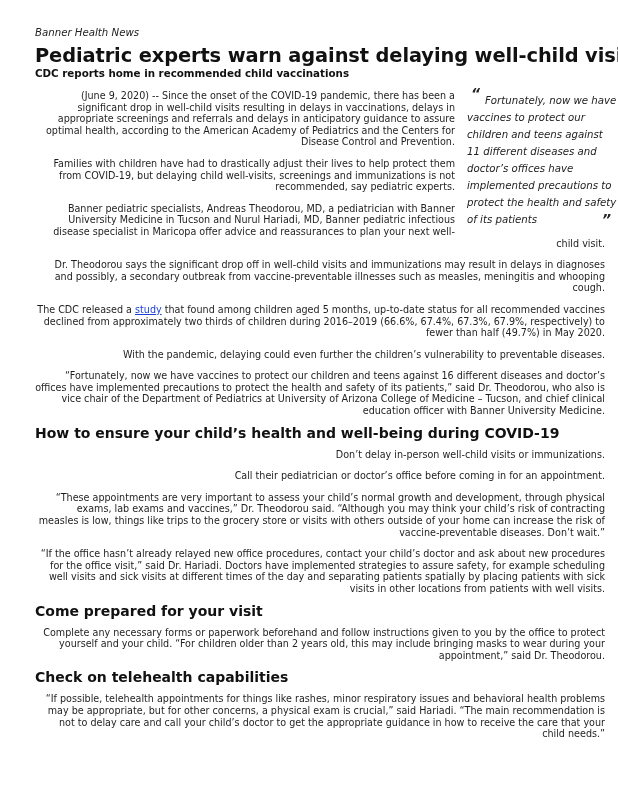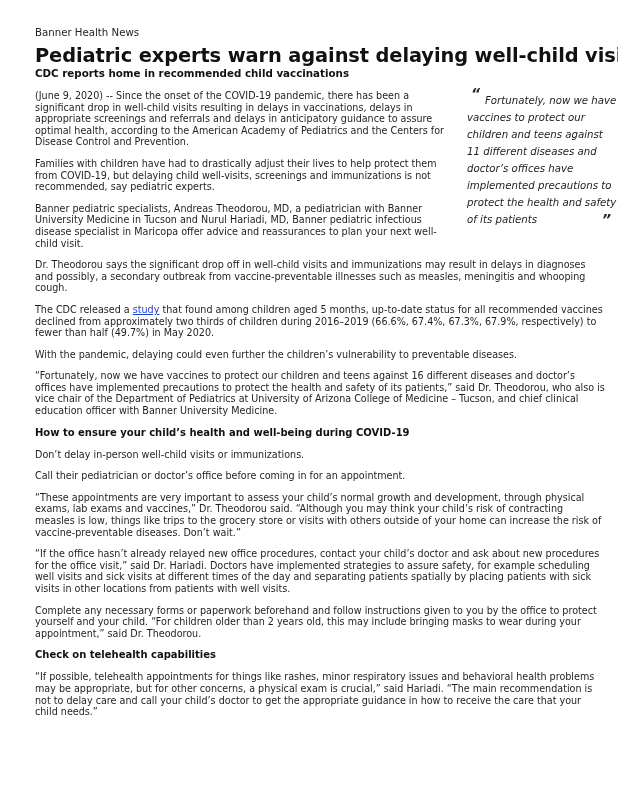--- a/index.html
+++ b/index.html
@@ -19,20 +19,21 @@
       position: absolute;
       left: 35px;
       top: 26px;
       width: 570px;
     }
     .source {
       font-size: 10.2px;
       color: #222;
       margin: 0 0 6px 0;
       line-height: 13px;
+      font-style: italic;
     }
     .title {
       font-size: 19.4px;
       font-weight: bold;
       color: #111;
       margin: 0;
       line-height: 22px;
       letter-spacing: -0.1px;
       white-space: nowrap;
     }
@@ -75,23 +76,24 @@
     .pq-text {
       display: block;
       padding-left: 0;
       text-indent: 18px;
     }
     p {
       font-size: 9.6px;
       line-height: 11.6px;
       margin: 0 0 10px 0;
       color: #1e1e1e;
+      text-align: right;
     }
     h3 {
-      font-size: 10px;
+      font-size: 14px;
       font-weight: bold;
       color: #111;
       margin: 0 0 10px 0;
       line-height: 12px;
     }
     a {
       color: #1a3fd6;
     }
   </style>
 </head>
@@ -115,17 +117,18 @@
   <p><span>The CDC released a </span><a href="#">study</a><span> that found among children aged 5 months, up-to-date status for all recommended vaccines declined from approximately two thirds of children during 2016–2019 (66.6%, 67.4%, 67.3%, 67.9%, respectively) to fewer than half (49.7%) in May 2020.</span></p>
   <p>With the pandemic, delaying could even further the children’s vulnerability to preventable diseases.</p>
   <p>“Fortunately, now we have vaccines to protect our children and teens against 16 different diseases and doctor’s offices have implemented precautions to protect the health and safety of its patients,” said Dr. Theodorou, who also is vice chair of the Department of Pediatrics at University of Arizona College of Medicine – Tucson, and chief clinical education officer with Banner University Medicine.</p>
 
   <h3>How to ensure your child’s health and well-being during COVID-19</h3>
   <p>Don’t delay in-person well-child visits or immunizations.</p>
   <p>Call their pediatrician or doctor’s office before coming in for an appointment.</p>
   <p>“These appointments are very important to assess your child’s normal growth and development, through physical exams, lab exams and vaccines,” Dr. Theodorou said. “Although you may think your child’s risk of contracting measles is low, things like trips to the grocery store or visits with others outside of your home can increase the risk of vaccine-preventable diseases. Don’t wait.”</p>
   <p>“If the office hasn’t already relayed new office procedures, contact your child’s doctor and ask about new procedures for the office visit,” said Dr. Hariadi. Doctors have implemented strategies to assure safety, for example scheduling well visits and sick visits at different times of the day and separating patients spatially by placing patients with sick visits in other locations from patients with well visits.</p>
 
+  <h3>Come prepared for your visit</h3>
   <p>Complete any necessary forms or paperwork beforehand and follow instructions given to you by the office to protect yourself and your child. “For children older than 2 years old, this may include bringing masks to wear during your appointment,” said Dr. Theodorou.</p>
 
   <h3>Check on telehealth capabilities</h3>
   <p>“If possible, telehealth appointments for things like rashes, minor respiratory issues and behavioral health problems may be appropriate, but for other concerns, a physical exam is crucial,” said Hariadi. “The main recommendation is not to delay care and call your child’s doctor to get the appropriate guidance in how to receive the care that your child needs.”</p>
 </div>
 
 </body></html>

